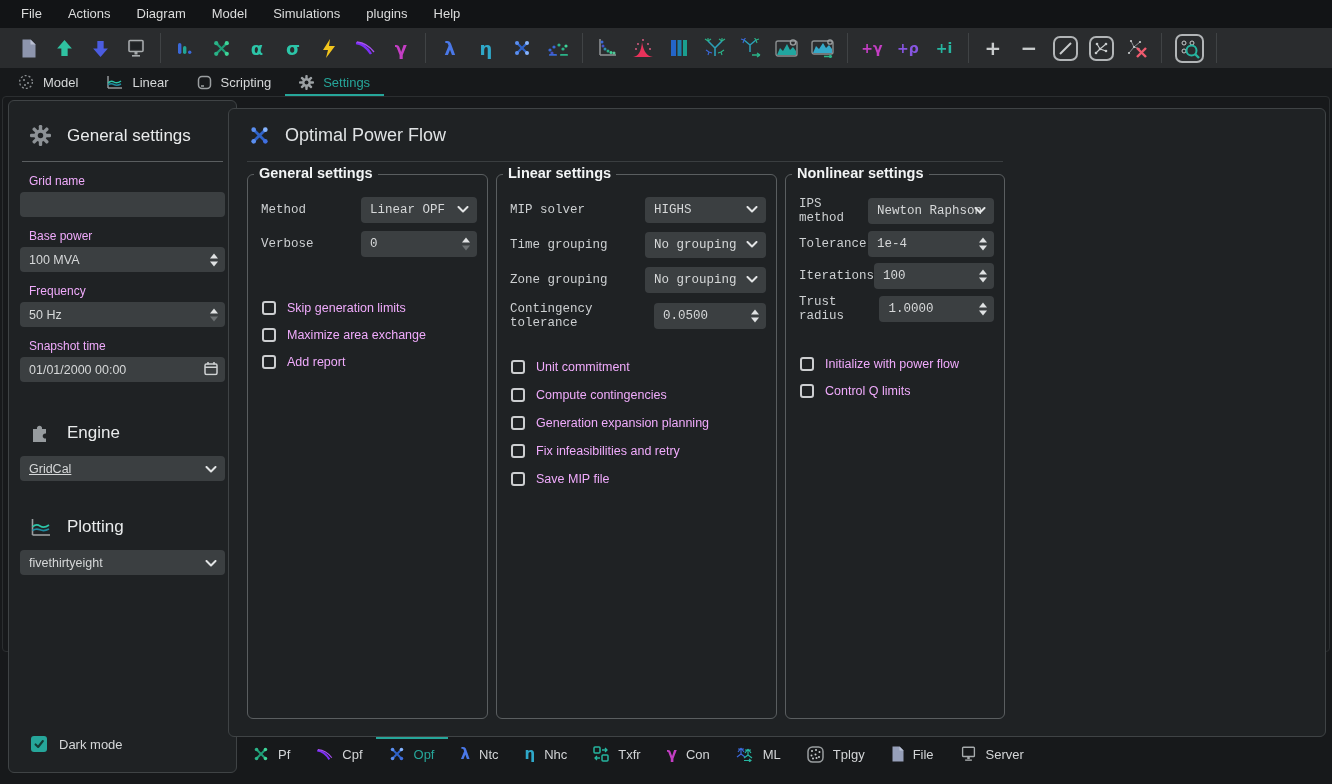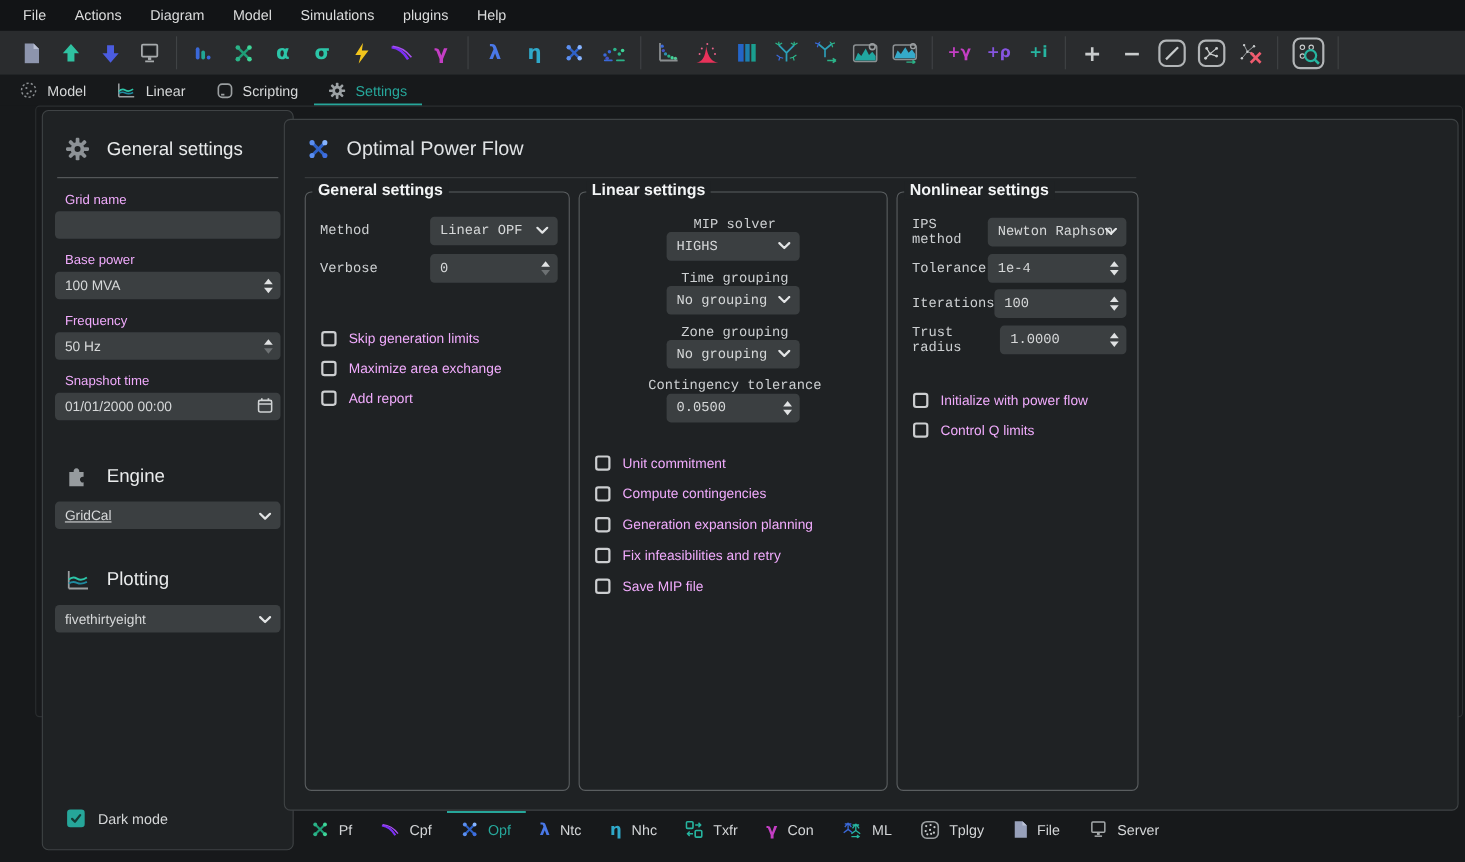--- a/index.html
+++ b/index.html
@@ -18,21 +18,21 @@
   .tb-sep { width:1px; height:30px; background:#404345; }
   .tb-btn { width:36px; height:30px; display:flex; align-items:center; justify-content:center; border-radius:4px; }
   .glyph { font-size:18px; font-weight:bold; font-family:"DejaVu Sans", sans-serif; }
   .glyph-sm { font-size:14px; font-weight:bold; font-family:"DejaVu Sans", sans-serif; }
   .boxed { width:25px; height:25px; border:2px solid #b2b5b7; border-radius:7px; display:flex; align-items:center; justify-content:center; position:relative; }
   
   .tabbar { height:28px; background:#17191b; display:flex; align-items:stretch; padding-left:4px; }
   .tab { display:flex; align-items:center; gap:9px; padding:0 14px; color:#d6d8d9; font-size:13px; }
   .tab.active { color:#26a69a; box-shadow: inset 0 -2px 0 #26a69a; }
   
-  .content { position:relative; height:560px;margin-left:30px; }
+  .content { position:relative; height:560px; }
   .outer-frame { position:absolute; left:2px; right:2px; top:0; bottom:4px; border:1px solid #2b2e30; border-radius:4px; }
   .panel { background:#1f2224; border:1px solid #3f4345; border-radius:6px; }
   
   .sidebar { position:absolute; left:8px; top:4px; width:229px; height:673px; padding:16px 11px 10px 11px; display:flex; flex-direction:column; }
   .side-heading { display:flex; align-items:center; gap:16px; margin:8px 0 0 10px; font-size:17px; color:#e9ebec; }
   .side-divider { height:1px; background:#5a5e60; margin:15px 2px 0 2px; }
   .fld-label { font-size:12px; color:#f0abfc; margin:12px 0 4px 9px; }
   .field { position:relative; height:25px; background:#3b3f41; border-radius:4px; display:flex; align-items:center; padding:0 9px; color:#d6d8d9; font-size:12.5px; }
   .spin { position:absolute; right:7px; top:50%; transform:translateY(-50%); display:flex; flex-direction:column; gap:3px; }
   .arr-up { width:0; height:0; border-left:4px solid transparent; border-right:4px solid transparent; border-bottom:5px solid #e0e2e3; }
@@ -50,21 +50,21 @@
   .groups-row { display:flex; gap:8px; align-items:flex-start; }
   .groupbox { position:relative; border:1px solid #5a5e60; border-radius:6px; padding:22px 10px 12px 10px; height:545px; }
   .gb-title { position:absolute; top:-10px; left:6px; background:#1f2224; padding:0 5px; font-weight:bold; font-size:14.5px; color:#f2f4f5; }
   .g-general { width:241px; }
   .g-linear { width:281px; }
   .g-nonlinear { width:220px; }
   .form-row { display:flex; align-items:center; justify-content:space-between; margin-bottom:8px;font-family:Liberation Mono, monospace; }
   .form-row .lbl { font-size:12.5px; color:#cdd0d2; padding-left:3px; }
   .g-general .field { width:116px; }
   .g-linear .field { width:121px; }
-  .g-linear .form-row { margin-bottom:9px;flex-direction:column; }
+  .g-linear .form-row { margin-bottom:9px; }
   .g-nonlinear .field { width:126px; }
   .g-nonlinear .form-row { margin-bottom:6px; }
   .field.h26 { height:26px; }
   .cb-row { display:flex; align-items:center; gap:11px; margin:0 0 13px 4px; }
   .cb-row .cb-label { font-size:12.5px; color:#f0abfc; }
   .cb-empty { width:14px; height:14px; border:2px solid #ccced0; border-radius:3px; background:transparent; flex:0 0 auto; }
   .cbs-general { margin-top:44px; }
   .cbs-linear { margin-top:30px; }
   .cbs-linear .cb-row { margin-bottom:14px; }
   .cbs-nonlinear { margin-top:34px; }

